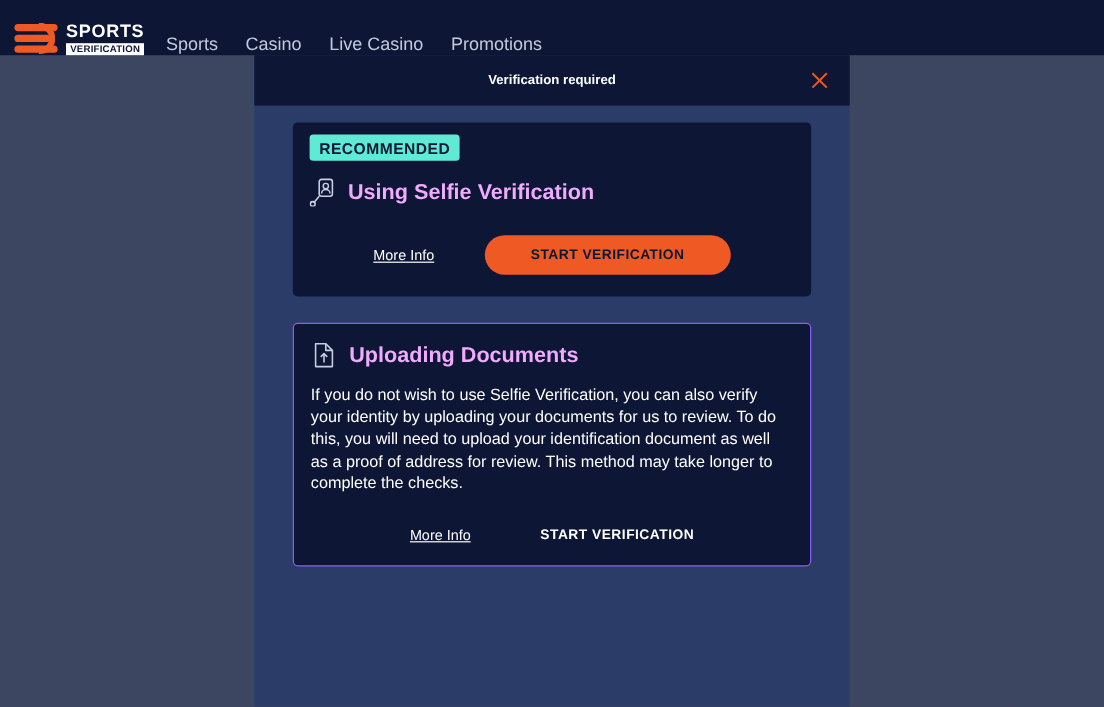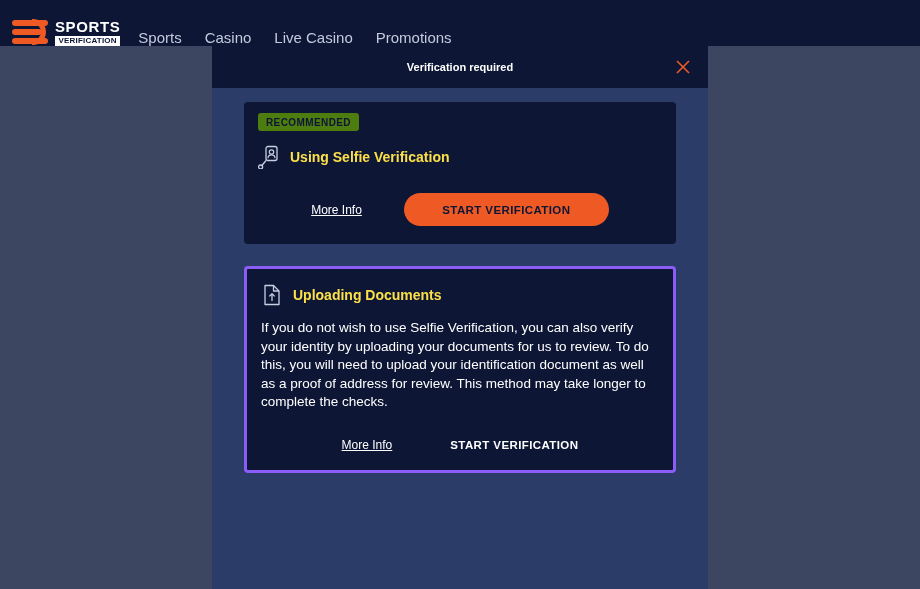--- a/index.html
+++ b/index.html
@@ -148,29 +148,29 @@
   .card {
     background: #0d1635;
     border-radius: 4px;
     padding: 14px 14px 18px 14px;
     position: relative;
   }
   .card.recommended {
     padding-top: 10px;
   }
   .card.bordered {
-    border: 3px solid #8b5cf6;
+    border: 1px solid #8b5cf6;
   }
   .card + .card { margin-top: 22px; }
 
   .badge {
     display: inline-block;
-    background: #4d7c0f;
+    background: #5eead4;
     color: #0d1635;
-    font-size: 10px;
+    font-size: 13px;
     font-weight: bold;
     letter-spacing: 0.4px;
     padding: 4px 8px 3px 8px;
     border-radius: 3px;
     margin-bottom: 14px;
   }
 
   .card-head {
     display: flex;
     align-items: center;
@@ -179,23 +179,23 @@
   }
   .card-icon {
     width: 22px;
     height: 24px;
     flex: none;
     display: flex;
     align-items: center;
     justify-content: center;
   }
   .card-title {
-    font-size: 14px;
-    font-weight: bold;
-    color: #fde047;
+    font-size: 18px;
+    font-weight: bold;
+    color: #f0abfc;
   }
 
   .card-text {
     font-size: 13.5px;
     line-height: 18.6px;
     color: #ffffff;
     max-width: 400px;
   }
 
   .card-actions {

